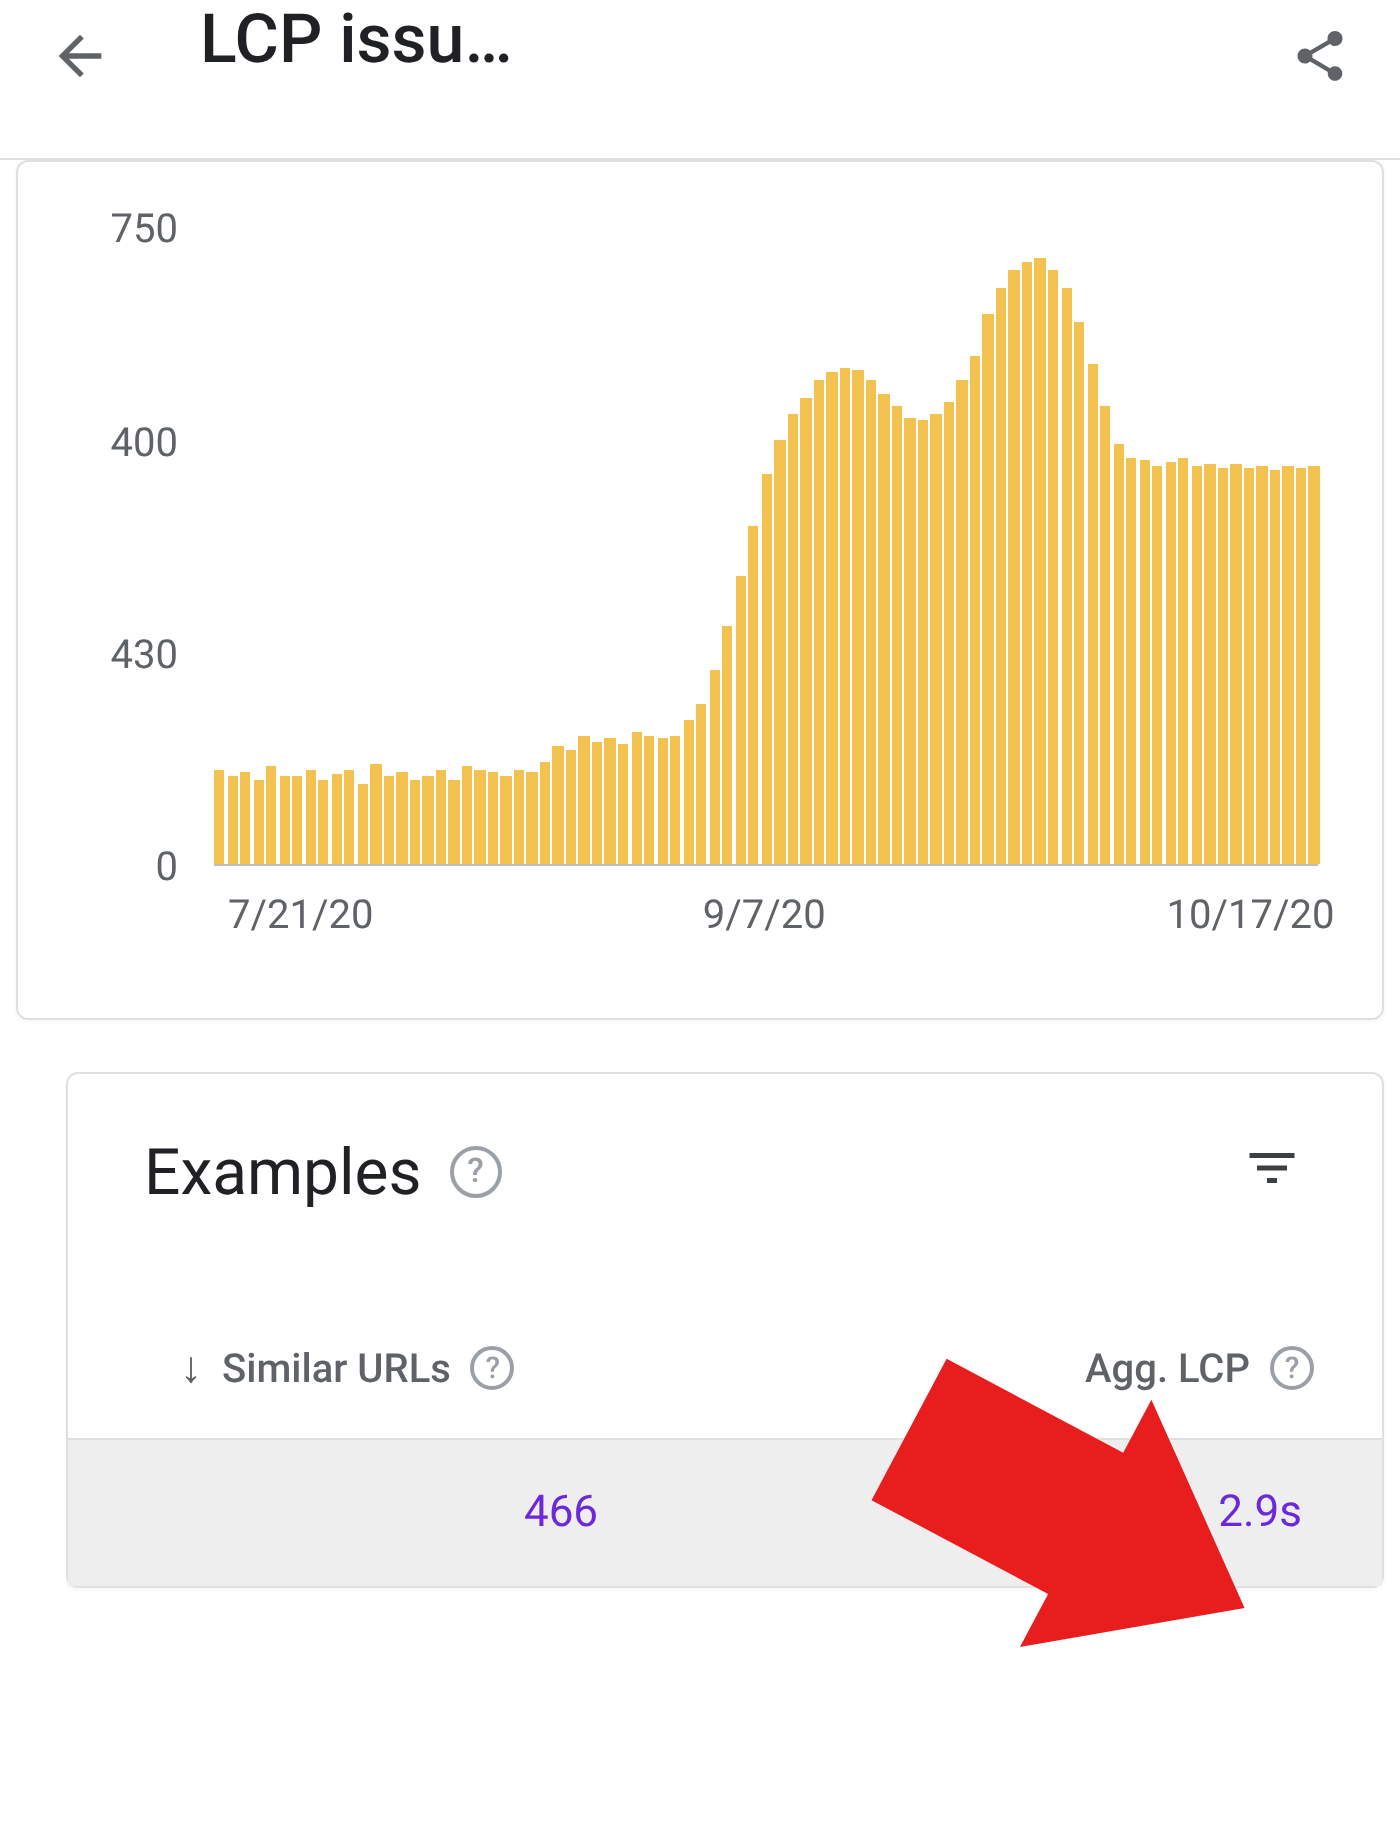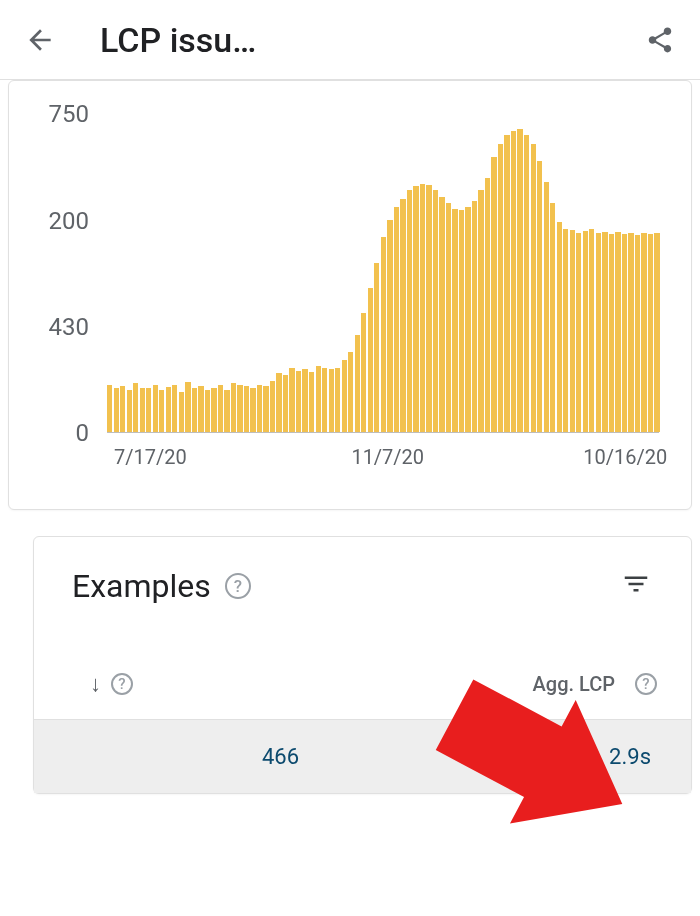--- a/index.html
+++ b/index.html
@@ -1,19 +1,19 @@
 <!DOCTYPE html>
 <html><head>
 <meta charset="utf-8">
 <style>
   * { box-sizing: border-box; margin: 0; padding: 0; }
   html, body { width: 700px; height: 916px; font-family: Roboto, Arial, sans-serif; background: #fff; color: #202124; }
   
   .header {
-    display: flex; align-items: center; height: 80px; padding: 0 12px;
+    display: flex; align-items: flex-start; height: 80px; padding: 0 12px;
     border-bottom: 1px solid #e0e0e0; gap: 8px;
   }
   .icon-btn {
     width: 56px; height: 56px; display: flex; align-items: center; justify-content: center;
     border-radius: 50%; cursor: pointer; color: #5f6368;
   }
   .page-title {
     flex: 1; font-size: 34px; font-weight: 500; color: #202124;
     white-space: nowrap; overflow: hidden; text-overflow: ellipsis; padding-left: 24px;
   }
@@ -24,21 +24,21 @@
   }
   .export-btn svg { fill: #3c4043; }
   
   .card {
     margin: 0 8px 26px 8px; background: #fff; border: 1px solid #e0e0e0; border-radius: 6px;
     box-shadow: 0 1px 2px rgba(0,0,0,0.04);
   }
   .chart-card { padding: 12px 32px 36px 28px; }
   .chart-wrap { position: relative; height: 380px; }
   .y-axis { position: absolute; left: 0; top: 0; bottom: 40px; width: 60px; }
-  .y-tick { position: absolute; right: 8px; transform: translateY(-50%); font-size: 24px; color: #5f6368; margin-left: 20px; }
+  .y-tick { position: absolute; right: 8px; transform: translateY(-50%); font-size: 20px; color: #5f6368; margin-left: 20px; }
   .plot {
     position: absolute; left: 70px; right: 0; top: 0; bottom: 40px;
     border-bottom: 1px solid #bdbdbd;
     display: flex; align-items: flex-end; gap: 1.2px;
   }
   .bar { flex: 1; background: #f2c14e; }
   .x-axis { position: absolute; left: 70px; right: 0; bottom: 0; height: 36px; }
   .x-tick { position: absolute; top: 8px; font-size: 20px; color: #5f6368; transform: translateX(-4px); }
   
   .examples-card { margin: 26px 8px 0 8px; }
@@ -52,25 +52,25 @@
     width: 26px; height: 26px; border: 2px solid #9aa0a6; border-radius: 50%;
     display: inline-flex; align-items: center; justify-content: center;
     color: #9aa0a6; font-size: 17px; font-weight: 500;
   }
   .filter-icon { color: #3c4043; cursor: pointer; padding-right: 6px; }
   .table-head {
     display: flex; align-items: center; padding: 54px 34px 22px 56px; gap: 14px;
     border-bottom: 1px solid #e0e0e0; font-size: 20px; color: #5f6368; font-weight: 500;
   }
   .th-left { display: flex; align-items: center; gap: 10px; flex: 1; }
-  .th-right { display: flex; align-items: center; gap: 20px; }
+  .th-right { display: flex; align-items: center; gap: 10px; }
   .sort-icon { font-size: 22px; }
   .table-row {
     display: flex; align-items: flex-end; padding: 24px 40px 24px 56px;
-    background: #eeeeee; font-size: 22px; color: #0c4a6e;
+    background: #eeeeee; font-size: 22px; color: #6d28d9;
   }
   .cell-urls { flex: 1; text-align: center; padding-right: 60px; }
   .cell-lcp { width: 120px; text-align: right; }
   
   .arrow-overlay {
     position: absolute; pointer-events: none;
   }
 </style>
 </head>
 <body>
@@ -87,21 +87,21 @@
         <path d="M18 16.08c-.76 0-1.44.3-1.96.77L8.91 12.7c.05-.23.09-.46.09-.7s-.04-.47-.09-.7l7.05-4.11c.54.5 1.25.81 2.04.81 1.66 0 3-1.34 3-3s-1.34-3-3-3-3 1.34-3 3c0 .24.04.47.09.7L8.04 9.81C7.5 9.31 6.79 9 6 9c-1.66 0-3 1.34-3 3s1.34 3 3 3c.79 0 1.5-.31 2.04-.81l7.12 4.16c-.05.21-.08.43-.08.65 0 1.61 1.31 2.92 2.92 2.92s2.92-1.31 2.92-2.92-1.31-2.92-2.92-2.92z"></path>
       </svg>
   </div>
 </div>
 
 <div class="card chart-card">
   <div class="chart-wrap">
     <div class="y-axis" id="y-axis">
         <div class="y-tick" style="bottom: 0%; transform: translateY(50%);">0</div>
         <div class="y-tick" style="bottom: 31.25%; transform: translateY(50%);">430</div>
-        <div class="y-tick" style="bottom: 62.5%; transform: translateY(50%);">200</div>
+        <div class="y-tick" style="bottom: 62.5%; transform: translateY(50%);">400</div>
         <div class="y-tick" style="bottom: 93.75%; transform: translateY(50%);">750</div>
       </div>
     <div class="plot" id="plot">
         <div class="bar" style="height: 13.75%;"></div>
         <div class="bar" style="height: 13.125%;"></div>
         <div class="bar" style="height: 13.5%;"></div>
         <div class="bar" style="height: 12.5%;"></div>
         <div class="bar" style="height: 14.375%;"></div>
         <div class="bar" style="height: 13.125%;"></div>
         <div class="bar" style="height: 12.875%;"></div>
@@ -178,42 +178,43 @@
         <div class="bar" style="height: 58.5%;"></div>
         <div class="bar" style="height: 59%;"></div>
         <div class="bar" style="height: 58.5%;"></div>
         <div class="bar" style="height: 58.75%;"></div>
         <div class="bar" style="height: 58.25%;"></div>
         <div class="bar" style="height: 58.75%;"></div>
         <div class="bar" style="height: 58.5%;"></div>
         <div class="bar" style="height: 58.75%;"></div>
       </div>
     <div class="x-axis" id="x-axis">
-        <div class="x-tick" style="left: 2%;">7/17/20</div>
-        <div class="x-tick" style="left: 45%;">11/7/20</div>
-        <div class="x-tick" style="left: 87%;">10/16/20</div>
+        <div class="x-tick" style="left: 2%;">7/21/20</div>
+        <div class="x-tick" style="left: 45%;">9/7/20</div>
+        <div class="x-tick" style="left: 87%;">10/17/20</div>
       </div>
   </div>
 </div>
 
 <div class="card examples-card" style="position:relative;margin-left:33px;">
   <div class="examples-header">
     <div class="examples-title">
       <h2>Examples</h2>
       <span class="help-icon">?</span>
     </div>
     <div class="filter-icon">
       <svg width="30" height="30" viewBox="0 0 24 24" fill="#3c4043">
           <path d="M10 18h4v-2h-4v2zM3 6v2h18V6H3zm3 7h12v-2H6v2z"></path>
         </svg>
     </div>
   </div>
   <div class="table-head">
     <div class="th-left">
       <span class="sort-icon">↓</span>
+      <span>Similar URLs</span>
       <span class="help-icon" style="width:22px;height:22px;font-size:15px;">?</span>
     </div>
     <div class="th-right">
       <span>Agg. LCP</span>
       <span class="help-icon" style="width:22px;height:22px;font-size:15px;">?</span>
     </div>
   </div>
   <div class="table-row">
     <div class="cell-urls">466</div>
     <div class="cell-lcp">2.9s</div>

